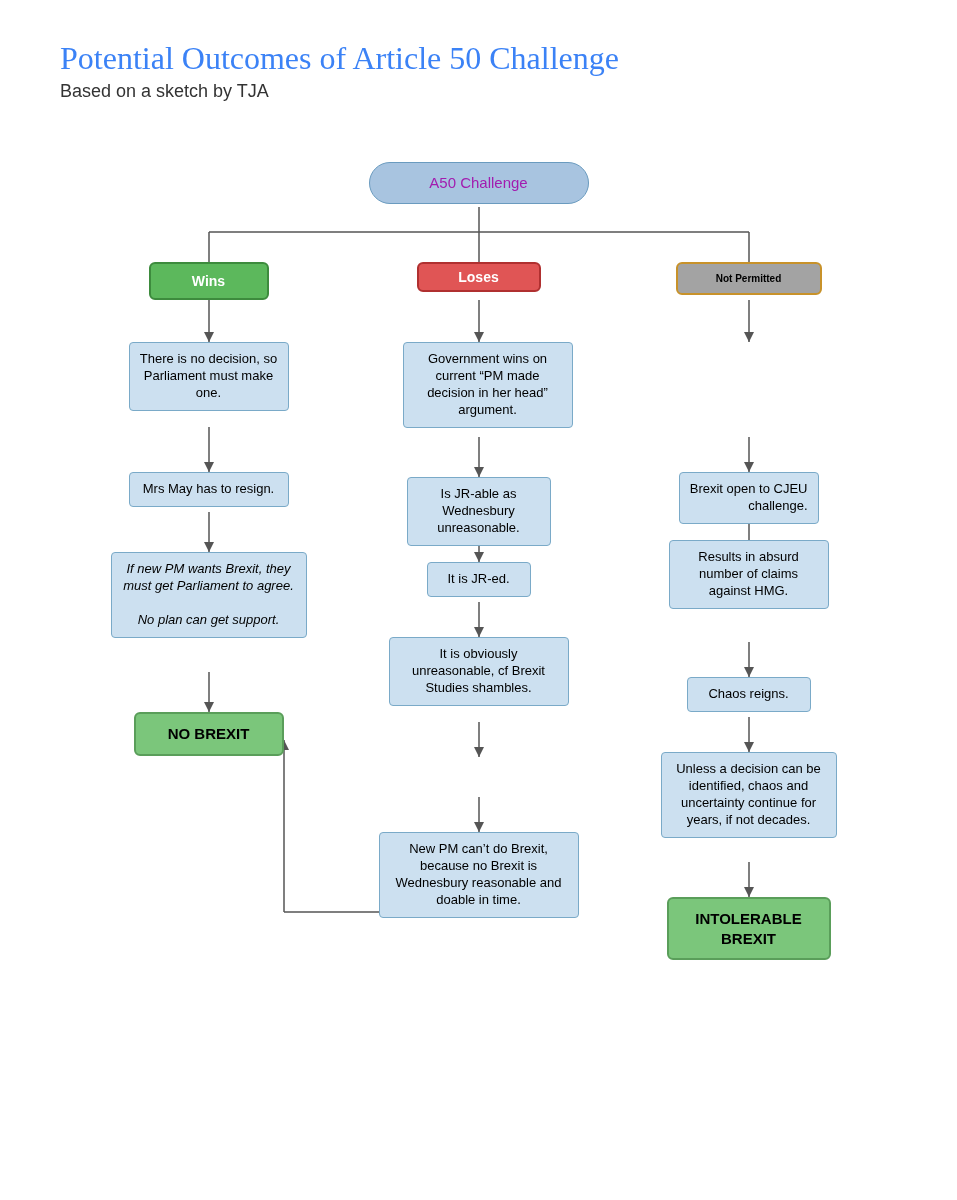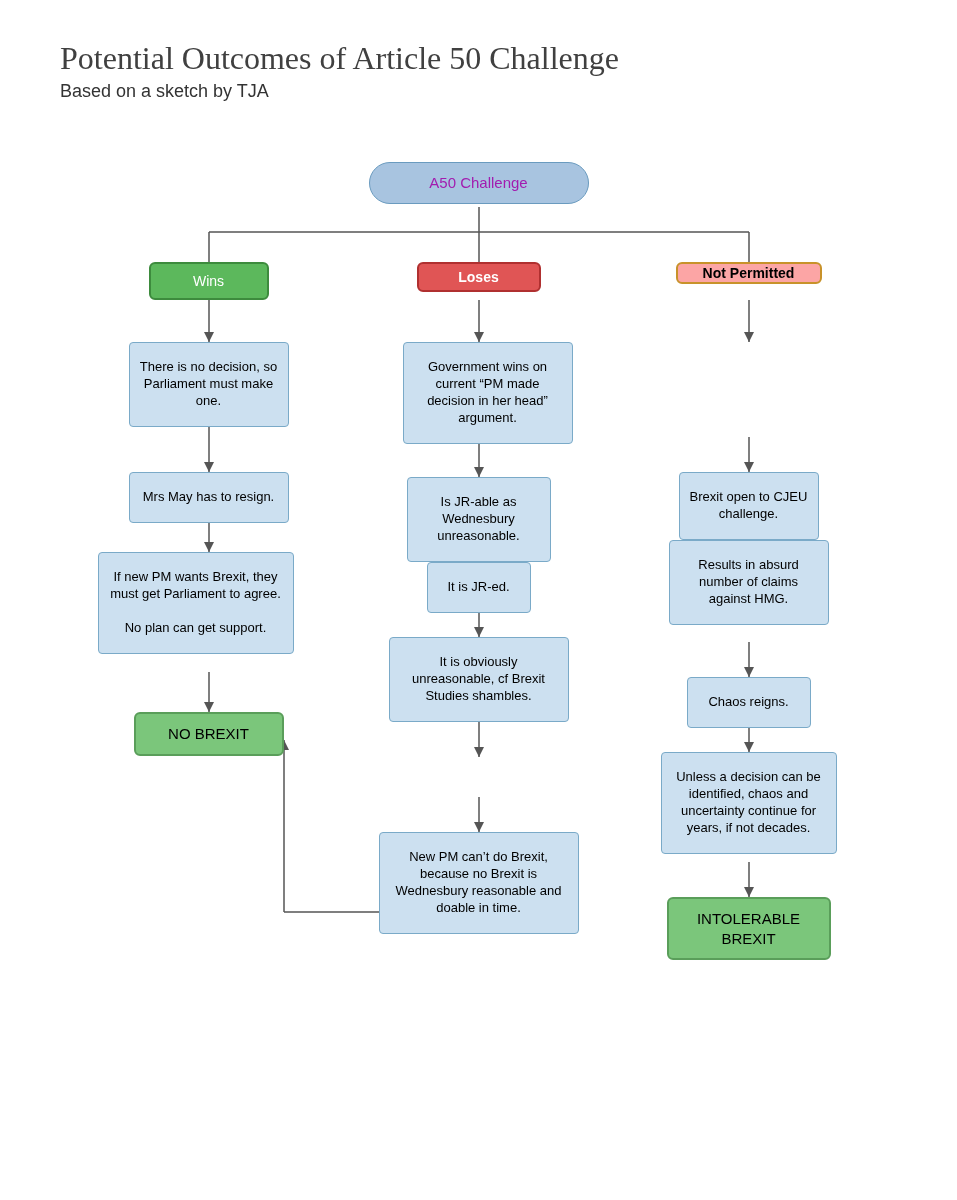--- a/index.html
+++ b/index.html
@@ -7,21 +7,21 @@
       background: #fff;
       font-family: Georgia, 'Times New Roman', serif;
       width: 957px;
       min-height: 1200px;
       padding: 40px 60px;
     }
     h1 {
       font-size: 32px;
       font-weight: normal;
       margin-bottom: 4px;
-      color: #404040;
+      color: #3b82f6;
     }
     .subtitle {
       font-size: 18px;
       color: #333;
       margin-bottom: 30px;
       font-family: Arial, sans-serif;
     }
 
     
     .flowchart {
@@ -54,62 +54,62 @@
       border-radius: 50px;
       padding: 10px 20px;
       color: #a21caf;
       font-size: 15px;
     }
 
     .node-rect-blue {
       background: #cce0f0;
       border: 1.5px solid #7aaac8;
       border-radius: 4px;
-      padding: 16px 10px;
+      padding: 8px 10px;
       color: #000;
     }
 
     .node-rect-green {
       background: #7bc67b;
       border: 2px solid #5a9e5a;
       border-radius: 6px;
       padding: 10px 14px;
       color: #000;
-      font-weight: normal;
+      font-weight: bold;
       font-size: 15px;
     }
 
     .node-btn-green {
       background: #5cb85c;
       border: 2px solid #3d8b3d;
       border-radius: 6px;
       padding: 8px 16px;
       color: #fff;
-      font-weight: normal;
+      font-weight: bold;
       font-size: 14px;
     }
 
     .node-btn-red {
       background: #e05555;
       border: 2px solid #b03030;
       border-radius: 6px;
       padding: 4px 16px;
       color: #fff;
       font-weight: bold;
       font-size: 14px;
     }
 
     .node-btn-yellow {
-      background: #fca5a5;
+      background: #a3a3a3;
       border: 2px solid #c8922a;
       border-radius: 6px;
-      padding: 0 16px;
+      padding: 8px 16px;
       color: #000;
       font-weight: bold;
-      font-size: 14px;
+      font-size: 10px;
     }
 
     .underline { text-decoration: underline; }
   </style>
 </head>
 <body>
 
 <h1>Potential Outcomes of Article 50 Challenge</h1>
 <p class="subtitle">Based on a sketch by TJA</p>
 
@@ -197,21 +197,21 @@
   </div>
 
   <div class="node node-rect-blue" style="left:60px; top:210px; width:160px;">
     <span>There is no decision, so Parliament must make one.</span>
   </div>
 
   <div class="node node-rect-blue" style="left:60px; top:340px; width:160px;">
     <span>Mrs May has to resign.</span>
   </div>
 
-  <div class="node node-rect-blue" style="left:29px; top:420px; width:196px;">
+  <div class="node node-rect-blue" style="left:42px; top:420px; width:196px;font-style:italic;">
     If new PM wants Brexit, they must get Parliament to agree.<br><br>No plan can get support.
   </div>
 
   <div class="node node-rect-green" style="left:65px; top:580px; width:150px;">
     <span>NO BREXIT</span>
   </div>
 
   <div class="node node-rect-blue" style="left:325px; top:210px; width:170px;margin-left:9px;">
     Government wins on current “PM made decision in her head” argument.
   </div>
@@ -227,21 +227,21 @@
   <div class="node node-rect-blue" style="left:320px; top:505px; width:180px;">
     It is obviously unreasonable, cf Brexit Studies shambles.
   </div>
 
 
   <div class="node node-rect-blue" style="left:310px; top:700px; width:200px;">
     New PM can’t do Brexit, because no Brexit is Wednesbury reasonable and doable in time.
   </div>
 
 
-  <div class="node node-rect-blue" style="left:610px; top:340px; width:140px;">
+  <div class="node node-rect-blue" style="left:610px; top:340px; width:140px;text-align:right;">
     <span>Brexit open to CJEU challenge.</span>
   </div>
 
   <div class="node node-rect-blue" style="left:600px; top:408px; width:160px;">
     Results in absurd number of claims against HMG.
   </div>
 
   <div class="node node-rect-blue" style="left:618px; top:545px; width:124px;">
     <span>Chaos reigns.</span>
   </div>

